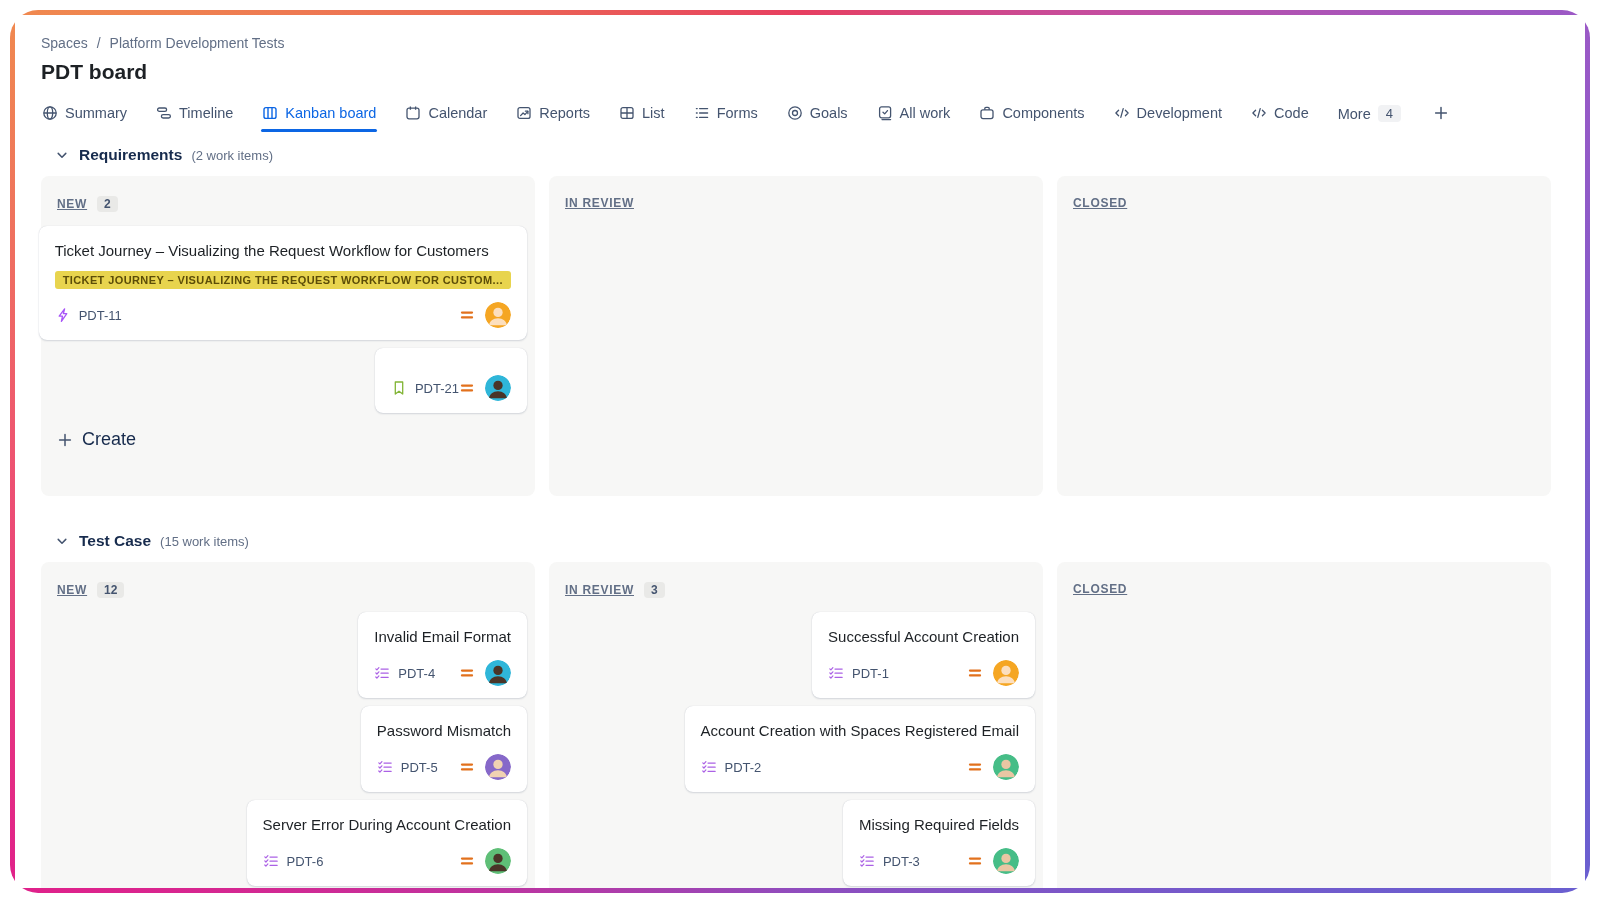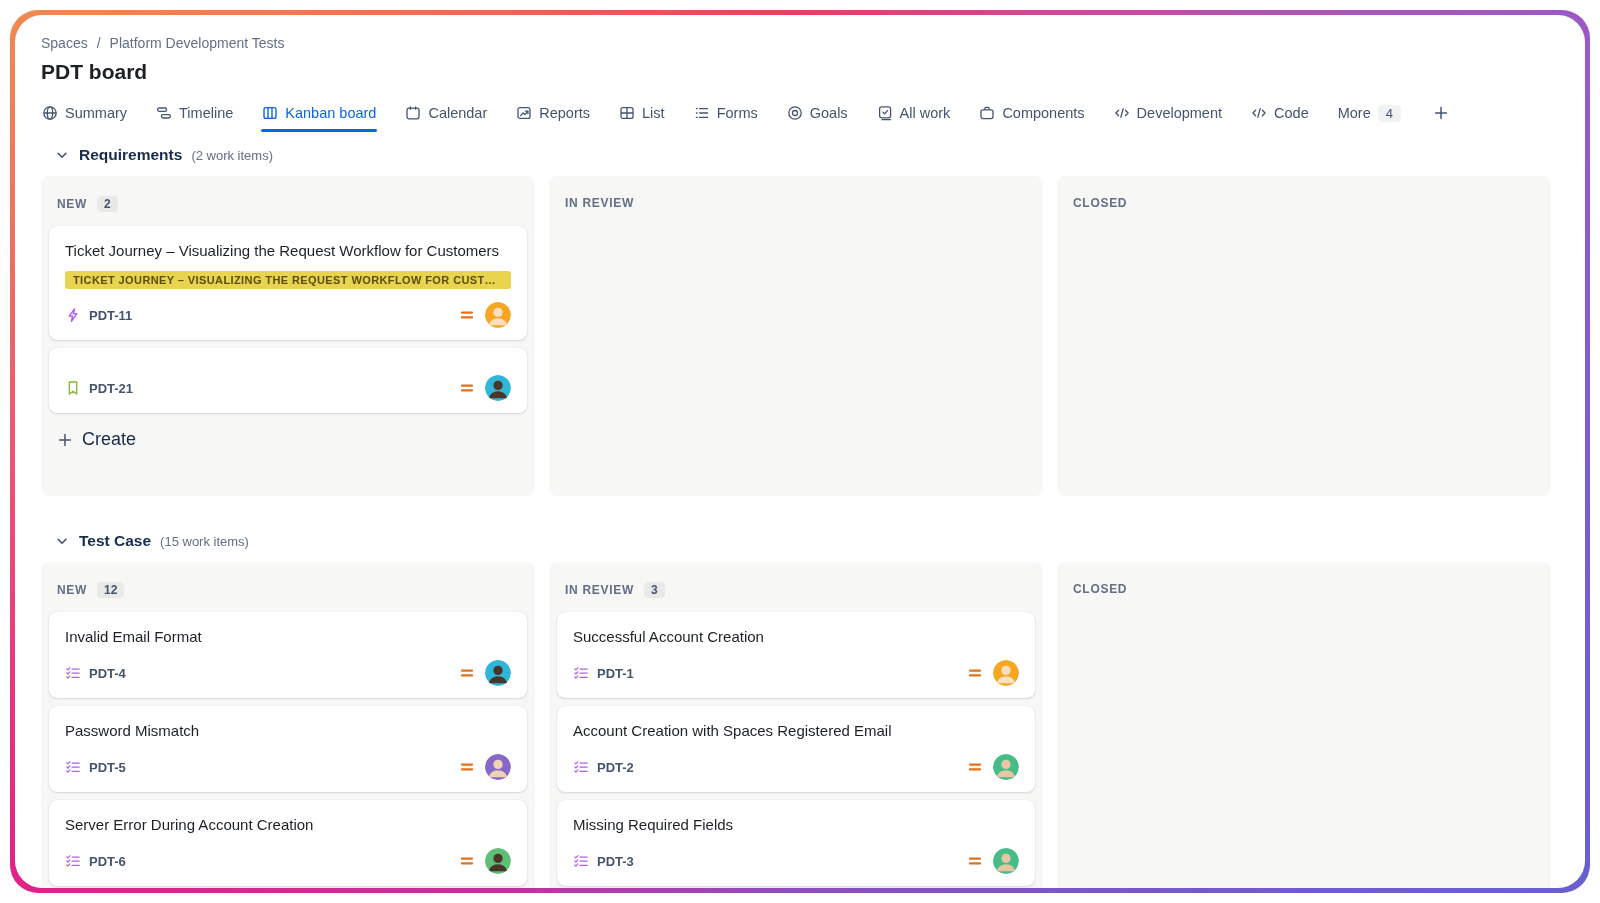--- a/index.html
+++ b/index.html
@@ -10,63 +10,63 @@
   }
   .frame {
     position:absolute; left:10px; top:10px; width:1580px; height:883px;
     border-radius:28px; padding:5px;
     background: conic-gradient(from 0deg,
       #e73f60 0deg, #c44da0 35deg, #9b59c6 61deg, #7e5ccb 90deg,
       #6a5fd0 119deg, #8f4dbe 180deg, #e0218a 241deg, #ee5570 270deg,
       #f0894f 299deg, #ea5a58 335deg, #e73f60 360deg);
   }
   .app {
-    width:100%; height:100%; background:#fff; border-radius:27px;
+    width:100%; height:100%; background:#fff; border-radius:3px;
     overflow:hidden; padding:20px 26px 0 26px; position:relative;
   }
   
   .breadcrumb { display:flex; align-items:center; gap:9px; font-size:14px; color:#626f86; }
   .breadcrumb .crumb { cursor:pointer; }
   .page-title { font-size:21px; font-weight:700; color:#1d2125; margin:9px 0 10px; }
   
   .tabs { display:flex; align-items:center; gap:27px; height:38px; }
-  .tab { display:flex; align-items:flex-start; gap:7px; font-size:14.5px; font-weight:500;
+  .tab { display:flex; align-items:flex-end; gap:7px; font-size:14.5px; font-weight:500;
          color:#44546f; position:relative; padding:9px 1px; cursor:pointer; white-space:nowrap; }
   .tab.active { color:#0c66e4; }
   .tab.active::after { content:""; position:absolute; left:0; right:0; bottom:-2px;
          height:3px; border-radius:2px; background:#0c66e4; }
   .tab-badge { background:#f1f2f4; color:#44546f; border-radius:4px; padding:1px 8px;
          font-size:13px; font-weight:500; }
   .tab .i { color:inherit; }
   
   .board { margin-top:6px; }
   .board-section { margin-top:0; }
   .board-section + .board-section { margin-top:28px; }
   .section-header { display:flex; align-items:baseline; gap:9px; padding:8px 0 12px 13px; cursor:pointer; }
   .section-chevron { align-self:center; display:flex; color:#44546f; }
   .section-title { font-size:15.5px; font-weight:700; color:#172b4d; }
   .section-count { font-size:13px; color:#626f86; }
   .columns { display:flex; gap:14px; }
   .column { width:494px; background:#f7f7f6; border-radius:8px; flex:none; }
   .column.h1 { height:320px; }
   .column.h2 { height:420px; }
   .column-header { display:flex; align-items:center; gap:10px; padding:20px 16px 14px; }
-  .column-name { font-size:12px; font-weight:600; letter-spacing:.7px; color:#626f86; }
+  .column-name { font-size:12px; font-weight:600; letter-spacing:.7px; color:#626f86;text-decoration:underline; }
   .column-count { background:#e9e9e7; color:#44546f; border-radius:4px; padding:1px 7px;
         font-size:12px; font-weight:600; }
-  .cards { display:flex; flex-direction:column; gap:8px; padding:0 8px; }
+  .cards { display:flex; flex-direction:column; gap:8px; padding:0 8px;align-items:flex-end; }
   .card { background:#fff; border-radius:8px; padding:14px 16px 12px;
         box-shadow:0 1px 2px rgba(9,30,66,.14), 0 0 1px rgba(9,30,66,.18); cursor:pointer; }
   .card-title { font-size:15px; line-height:1.4; color:#1d2125; }
   .card-tag { display:block; margin-top:10px; max-width:100%; width:fit-content;
         background:#e8d44e; color:#5c4d08; font-size:11px; font-weight:700;
         letter-spacing:.4px; padding:3px 8px; border-radius:3px;
         white-space:nowrap; overflow:hidden; text-overflow:ellipsis; }
   .card-footer { display:flex; align-items:center; margin-top:13px; }
-  .card-key { margin-left:8px; font-size:13px; font-weight:700; color:#44546f; }
+  .card-key { margin-left:8px; font-size:13px; font-weight:400; color:#44546f; }
   .spacer { flex:1; }
   .priority { display:flex; margin-right:10px; }
   .avatar { width:26px; height:26px; border-radius:50%; overflow:hidden; flex:none; display:flex; }
   .avatar svg { width:26px; height:26px; display:block; }
   .create-btn { display:flex; align-items:center; gap:9px; padding:14px 16px; margin-top:2px;
         font-size:18px; color:#172b4d; cursor:pointer; }
   .create-btn .i { color:#44546f; }
   .i { width:16px; height:16px; display:block; flex:none; }
   .tab.add-view { padding:9px 4px; }
 </style>

